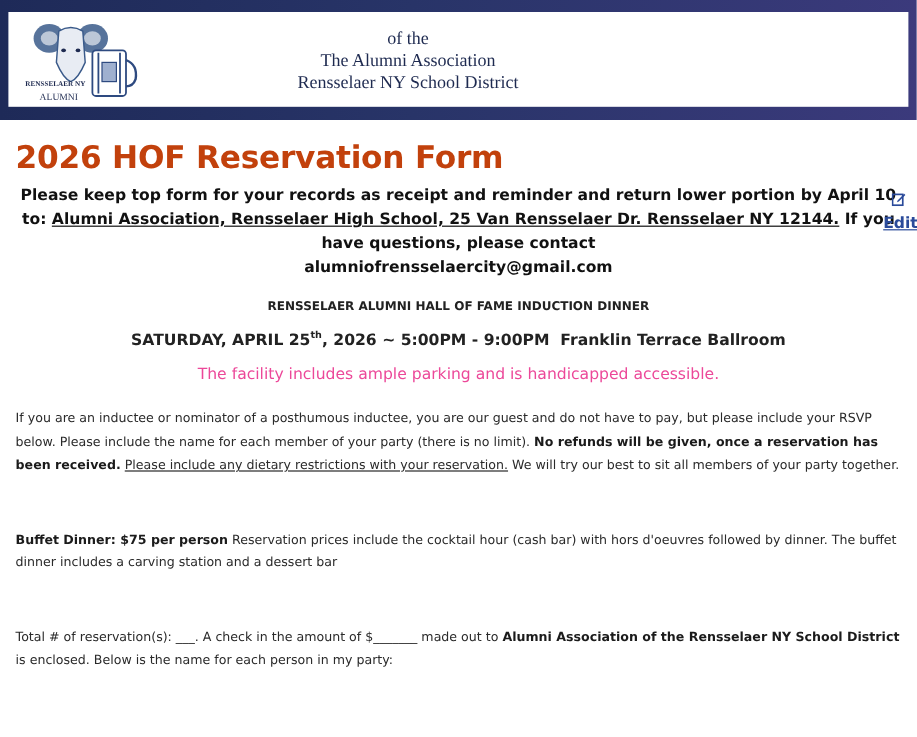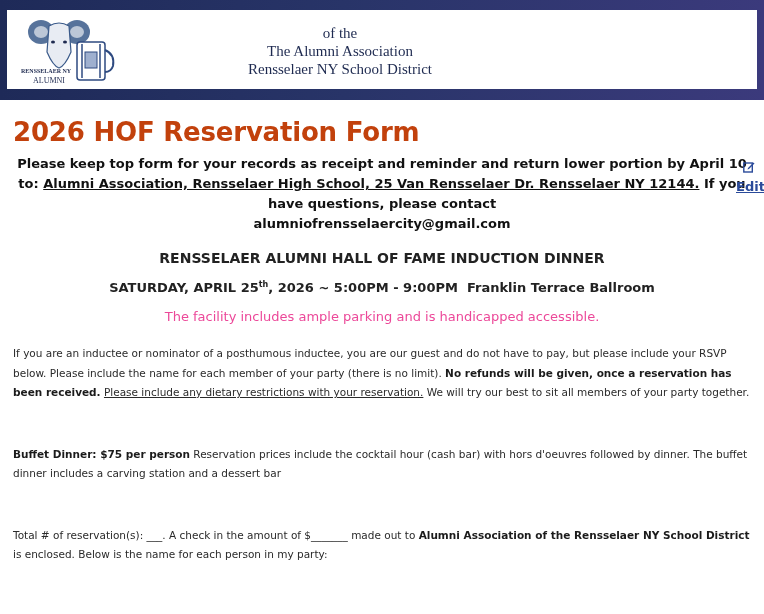--- a/index.html
+++ b/index.html
@@ -40,21 +40,21 @@
     color: #111;
   }
   .intro u { text-decoration: underline; }
   .edit-link {
     display: inline-block; margin-left: 24px; font-weight: bold;
     color: #2a4a9a; text-decoration: none;
   }
   .edit-link .edit-text { text-decoration: underline; }
   .edit-link svg { vertical-align: -2px; margin-right: 3px; }
   .event-title {
-    margin-top: 16px; text-align: center; font-weight: bold; font-size: 14px; color: #222;
+    margin-top: 16px; text-align: center; font-weight: bold; font-size: 10px; color: #222;
   }
   .event-date {
     margin-top: 14px; text-align: center; font-weight: bold; font-size: 13px; color: #222;
   }
   .event-date sup { font-size: 8px; }
   .venue-line {
     margin-top: 16px; text-align: center; font-weight: bold; font-size: 10px; color: #222;
   }
   .phone-link { color: #2a4a9a; text-decoration: underline; font-weight: normal; margin-left: 6px; }
   .facility {

